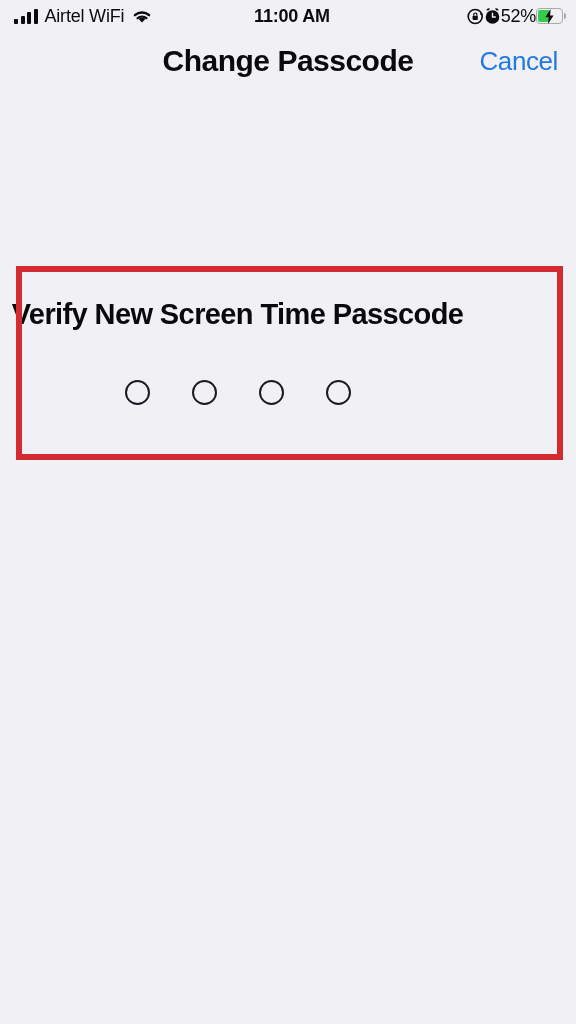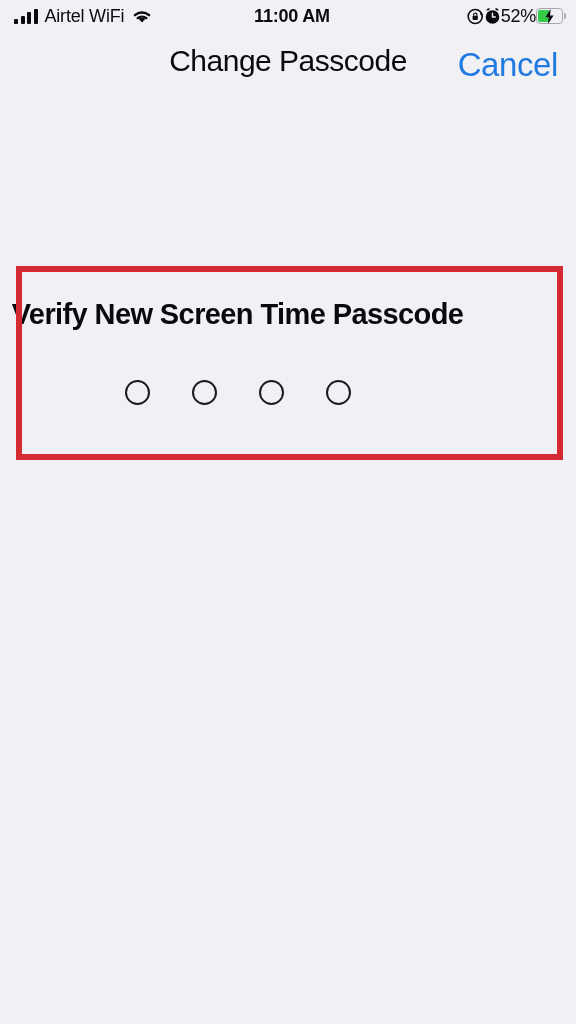--- a/index.html
+++ b/index.html
@@ -138,30 +138,30 @@
     width: 576px;
     height: 54px;
   }
 
   .nav-title {
     position: absolute;
     left: 0; right: 0;
     top: 6px;
     text-align: center;
     font-size: 30px;
-    font-weight: normal;
+    font-weight: bold;
     color: #0a0a0d;
     letter-spacing: -0.5px;
   }
 
   .nav-cancel {
     position: absolute;
     right: 18px;
     top: 8px;
-    font-size: 33px;
+    font-size: 26px;
     color: #2179e2;
     letter-spacing: -0.4px;
     cursor: pointer;
   }
 
   
   .highlight-box {
     position: absolute;
     left: 16px;
     top: 266px;

